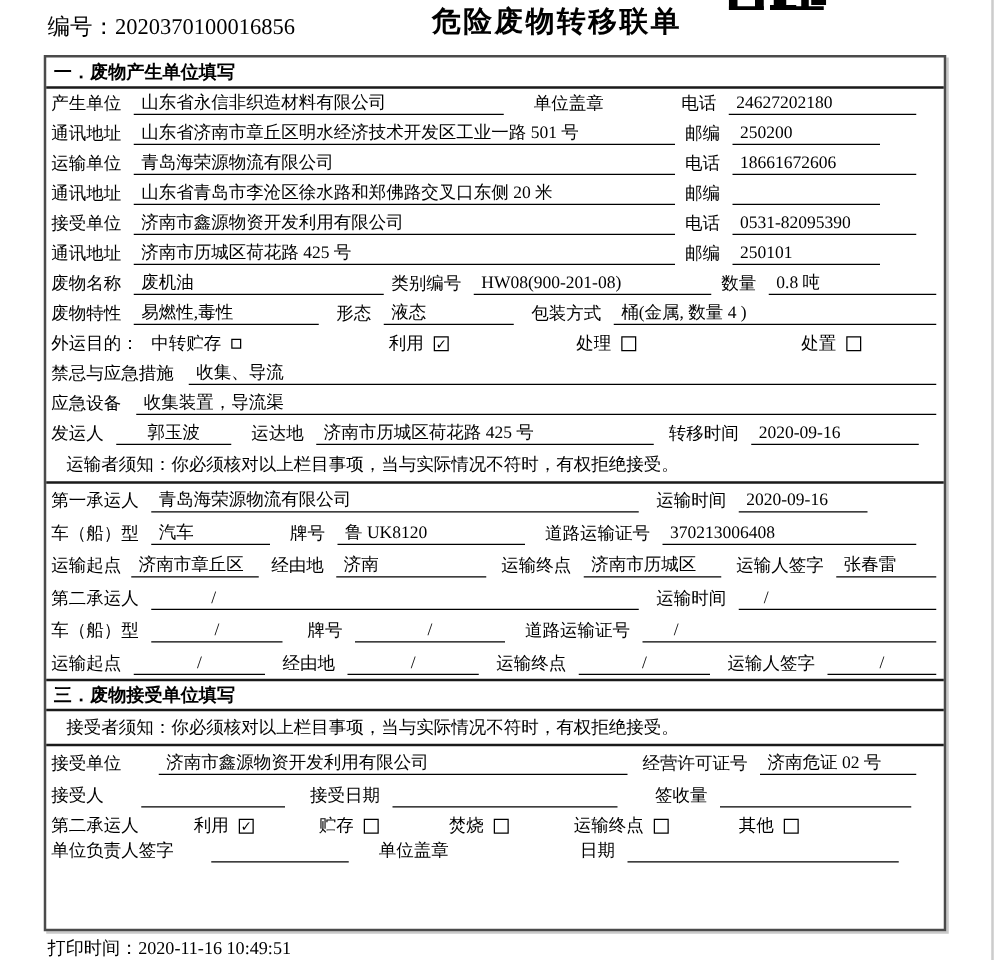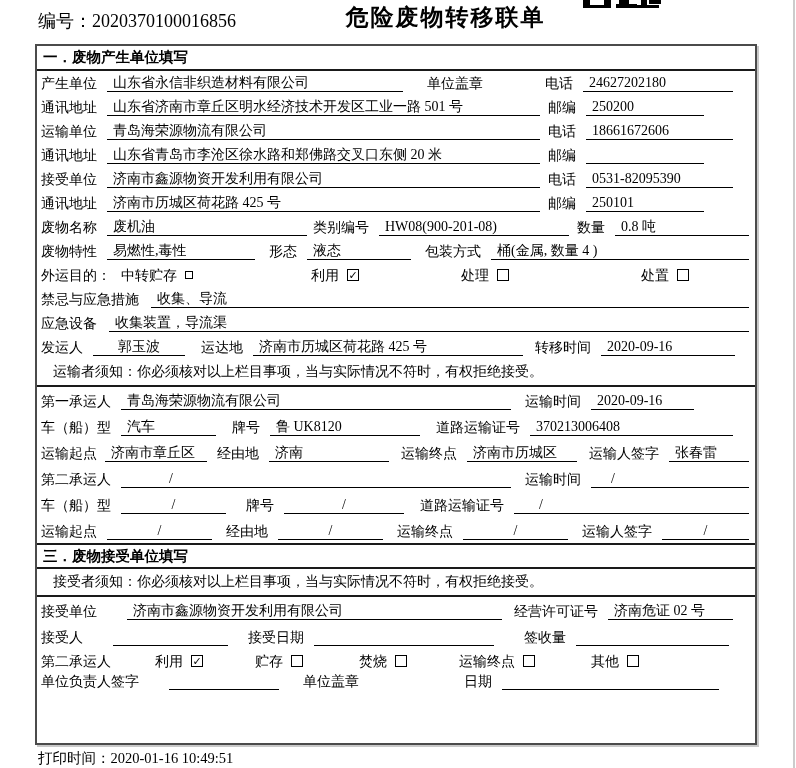--- a/index.html
+++ b/index.html
@@ -263,13 +263,13 @@
   <div class="row h20">
     <span class="lb">单位负责人签字</span>
     <span class="v" style="width:110px;margin-left:30px"></span>
     <span class="lb" style="margin-left:24px">单位盖章</span>
     <span class="lb" style="margin-left:105px">日期</span>
     <span class="v fx" style="margin-left:10px;margin-right:30px"></span>
   </div>
 
 </div>
 
-<div class="print-line"><span>打印时间：</span><span>2020-01-16 10:49:51</span></div>
+<div class="print-line"><span>打印时间：</span><span>2020-11-16 10:49:51</span></div>
 
 </body></html>

